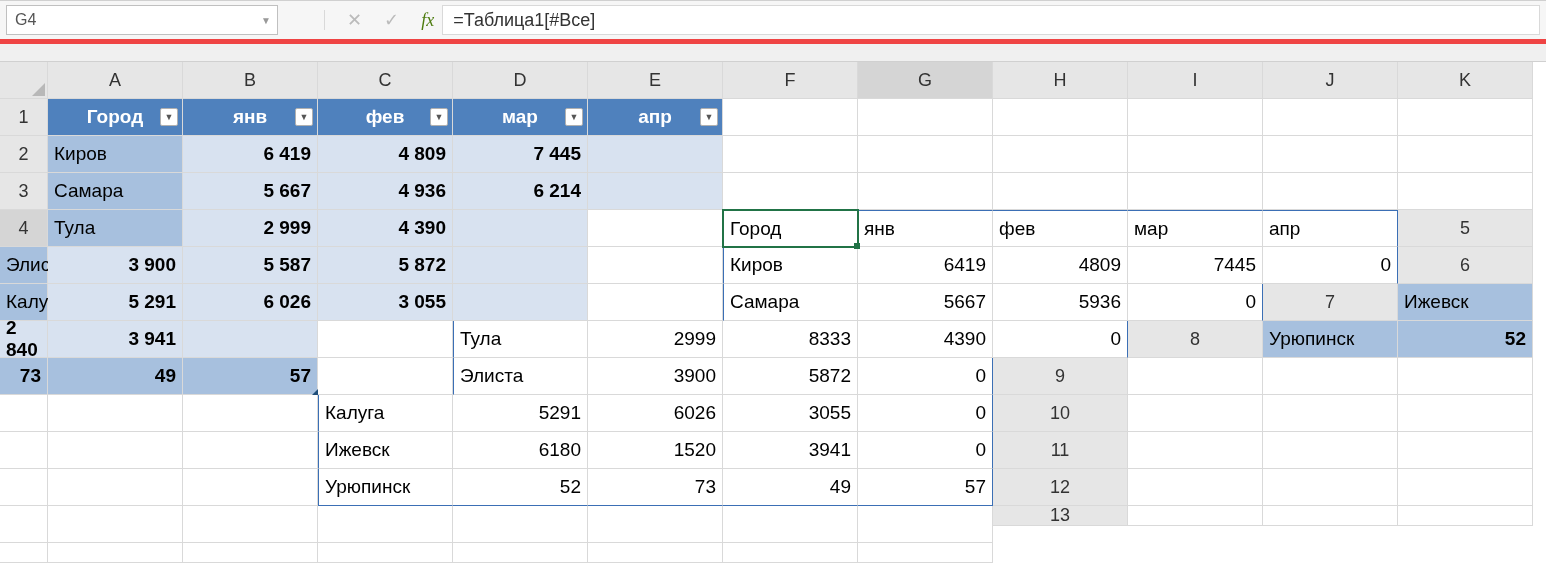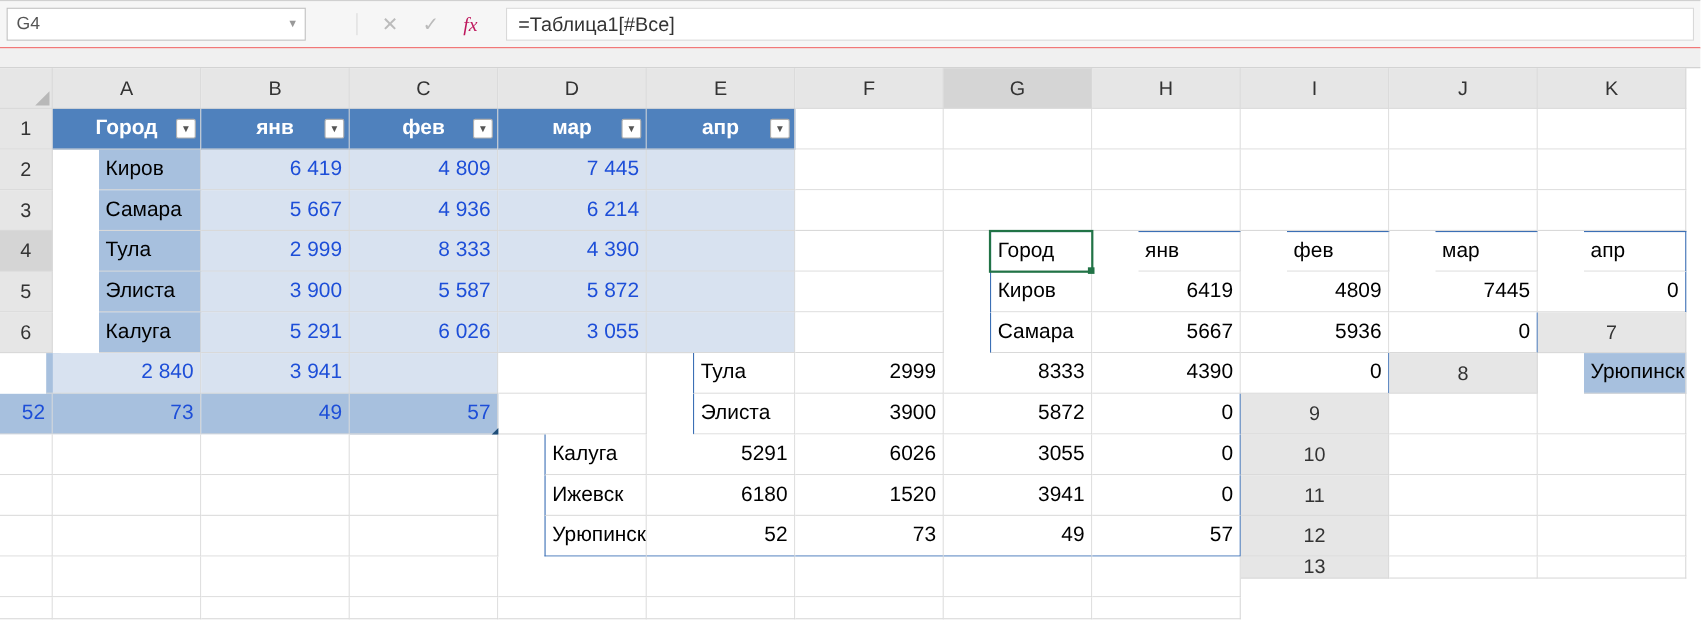--- a/index.html
+++ b/index.html
@@ -9,21 +9,21 @@
     font-size: 15px;
     background:#ffffff;
     color:#1a1a1a;
     overflow:hidden;
   }
   .wrap { width:1546px; height:584px; background:#fff; position:relative; }
 
   
   .fbar {
     height:44px;
-    border-bottom:1px solid #ef4444;
+    border-bottom:5px solid #ef4444;
     background:#f6f6f6;
     display:flex;
     align-items:center;
     padding:6px 6px;
     gap:8px;
     border-top:1px solid #d0d0d0;
   }
   .namebox {
     width:272px;
     height:30px;
@@ -34,32 +34,31 @@
     padding:0 8px;
     font-size:16px;
     color:#555;
     position:relative;
   }
   .namebox .dd { position:absolute; right:6px; top:50%; transform:translateY(-50%); color:#999; font-size:10px; }
   .fx-spacer { width:30px; }
   .fx-controls { display:flex; align-items:center; gap:22px; color:#bbb; }
   .fx-controls .sep { width:1px; height:20px; background:#d9d9d9; }
   .fx-btn { font-size:18px; line-height:1; }
-  .fx-label { font-style:italic; font-family:"Times New Roman",serif; font-size:18px; color:#be185d; }
+  .fx-label { font-style:italic; font-family:"Times New Roman",serif; font-size:18px; color:#4d7c0f; }
   .formula-input {
     flex:1;
     height:30px;
     background:#fff;
     border:1px solid #d9d9d9;
     padding:0 10px;
     display:flex;
     align-items:center;
     font-size:18px;
     color:#333;
-    margin-left:18px;
   }
 
   
   .strip { height:18px; background:#f0f0f0; border-bottom:1px solid #d0d0d0; }
 
   
   .grid { display:grid; grid-template-columns:48px repeat(11,135px); }
   .grid .col-hdr-row .corner,
   .grid .col-hdr-row .col-hdr,
   .row-hdr, .cell {
@@ -96,21 +95,21 @@
     font-size:18px;
   }
   .row-hdr.active { background:#d5d5d5; }
   .cell {
     padding:0 6px;
     font-size:19px;
     color:#000;
     background:#fff;
   }
   .cell.right { justify-content:flex-end; }
-  .cell.left  { justify-content:flex-start;margin-left:42px; }
+  .cell.left  { justify-content:flex-start; }
 
   
   .th-blue {
     background:#4F81BD;
     color:#fff;
     font-weight:600;
     justify-content:center;
     position:relative;
   }
   .th-blue .filter {
@@ -118,21 +117,21 @@
     right:4px; top:50%; transform:translateY(-50%);
     width:18px;height:18px;
     background:#fff;
     border:1px solid #b0b0b0;
     display:flex;align-items:center;justify-content:center;
     font-size:9px;color:#555;
     border-radius:2px;
   }
   .tcell-dark  { background:#A7C0DE; }
   .tcell-light { background:#D8E2F0; }
-  .tnum { color:#1d4ed8; }
+  .tnum { color:#000000;font-weight:bold; }
 
   
   .active-cell { outline:2px solid #217346; outline-offset:-1px; position:relative; }
   .active-cell::after {
     content:"";
     position:absolute; right:-3px; bottom:-3px;
     width:6px;height:6px;background:#217346;
   }
   .spill-top    { border-top:1px solid #3b6fb5 !important; }
   .spill-bot    { border-bottom:1px solid #3b6fb5 !important; }
@@ -237,21 +236,20 @@
     <div class="cell"></div>
       <div class="cell"></div>
       <div class="cell"></div>
       <div class="cell"></div>
       <div class="cell"></div>
       <div class="cell"></div>
 
     <div class="row-hdr active">4</div>
     <div class="cell tcell-dark left">Тула</div>
     <div class="cell tcell-light right tnum">2 999</div>
-    <div class="cell tcell-light right tnum">8 333</div>
     <div class="cell tcell-light right tnum">4 390</div>
     <div class="cell tcell-light right tnum"></div>
     <div class="cell"></div>
     <div class="cell left active-cell spill-top spill-left">Город</div>
     <div class="cell left spill-top">янв</div>
     <div class="cell left spill-top">фев</div>
     <div class="cell left spill-top">мар</div>
     <div class="cell left spill-top spill-right">апр</div>
 
     <div class="row-hdr">5</div>

